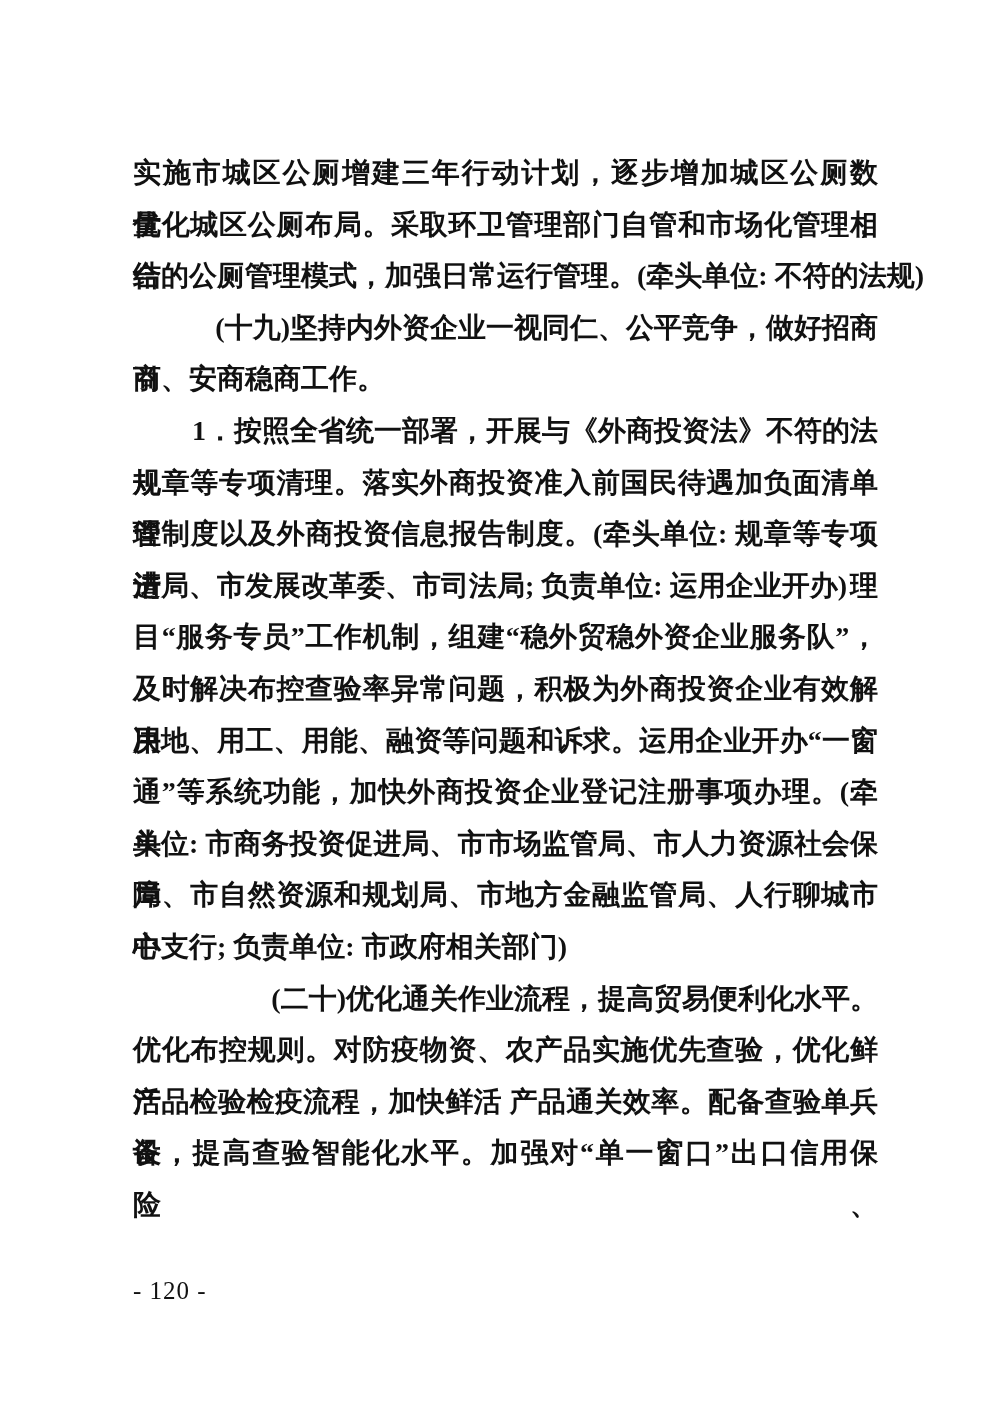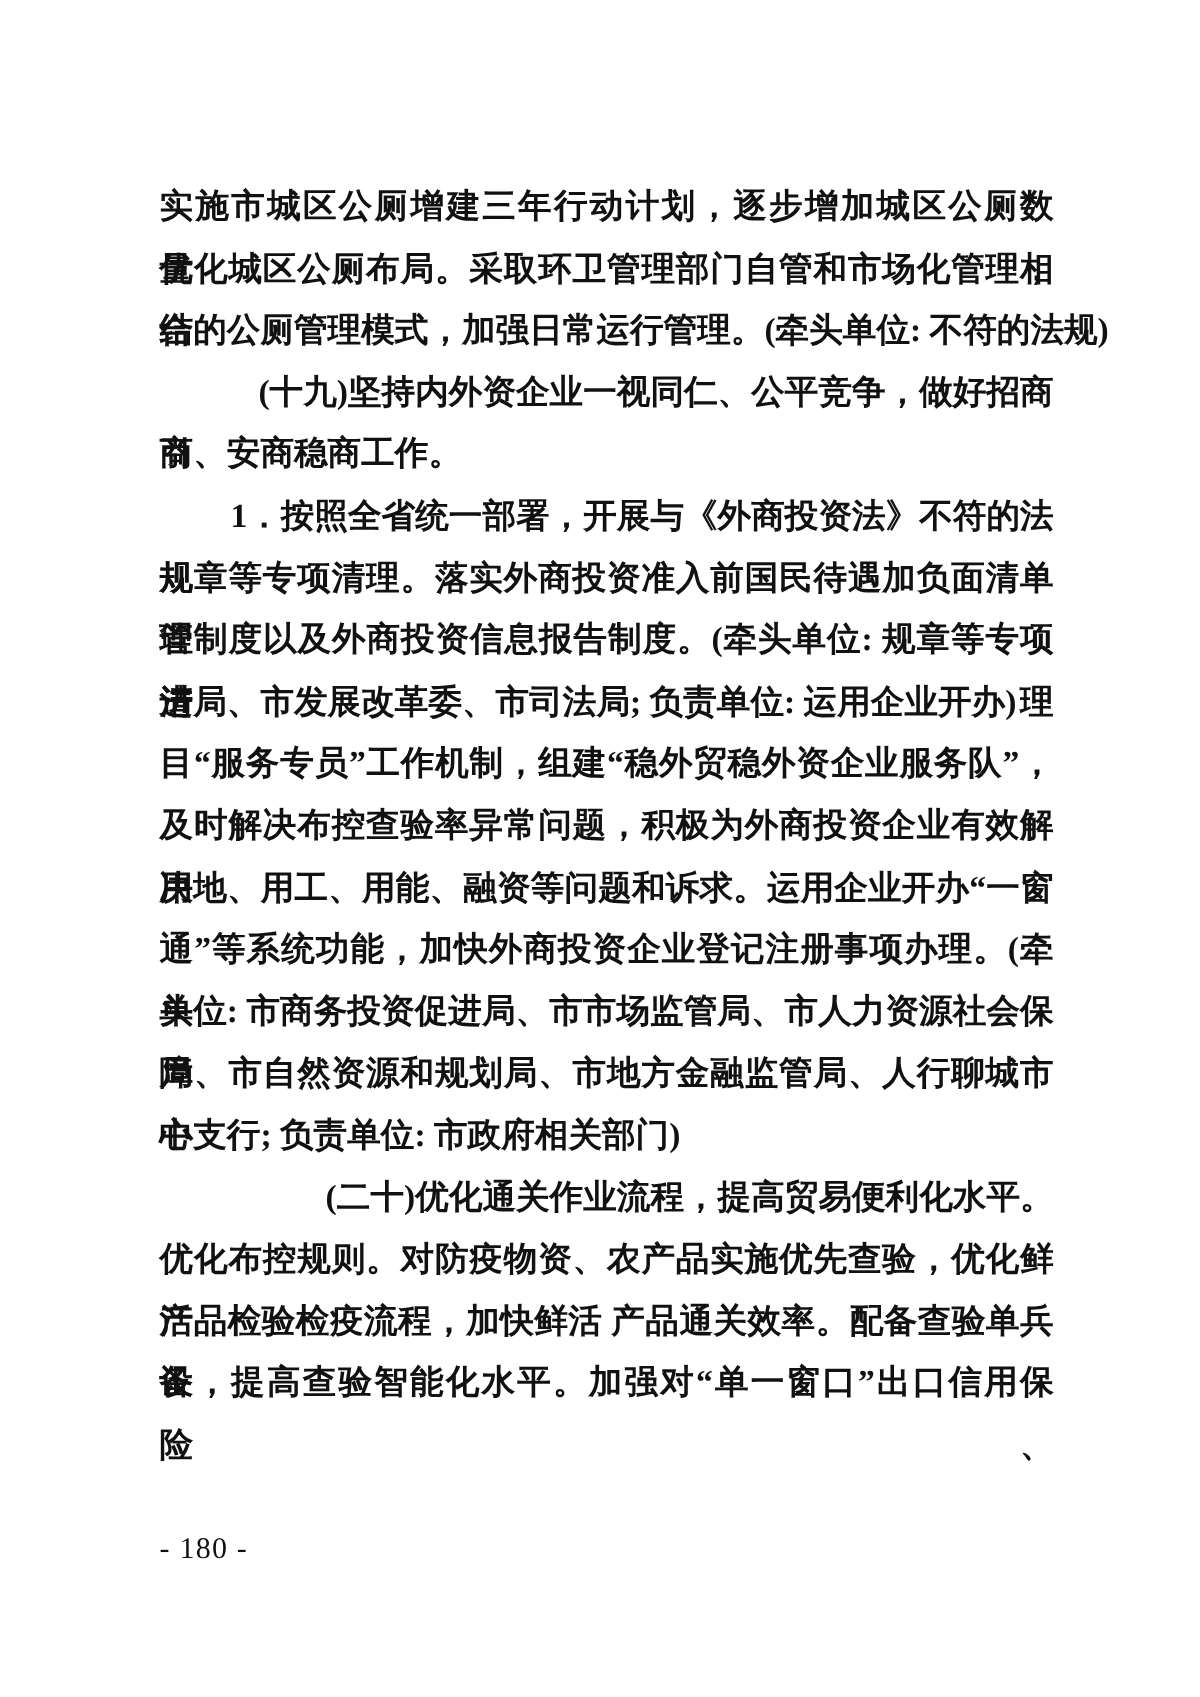--- a/index.html
+++ b/index.html
@@ -71,14 +71,14 @@
       <div class="line stretch">用地、用工、用能、融资等问题和诉求。运用企业开办“一窗</div>
       <div class="line stretch">通”等系统功能，加快外商投资企业登记注册事项办理。(牵头</div>
       <div class="line stretch">单位: 市商务投资促进局、市市场监管局、市人力资源社会保障</div>
       <div class="line stretch">局、市自然资源和规划局、市地方金融监管局、人行聊城市中</div>
       <div class="line">心支行; 负责单位: 市政府相关部门)</div>
       <div class="line indent">(二十)优化通关作业流程，提高贸易便利化水平。</div>
       <div class="line stretch">优化布控规则。对防疫物资、农产品实施优先查验，优化鲜活</div>
       <div class="line stretch">产品检验检疫流程，加快鲜活 产品通关效率。配备查验单兵设</div>
       <div class="line stretch">备，提高查验智能化水平。加强对“单一窗口”出口信用保险、</div>
     </div>
-  <div class="page-number">- 180 -</div>
+  <div class="page-number">- 120 -</div>
 </div>
 
 </body></html>

